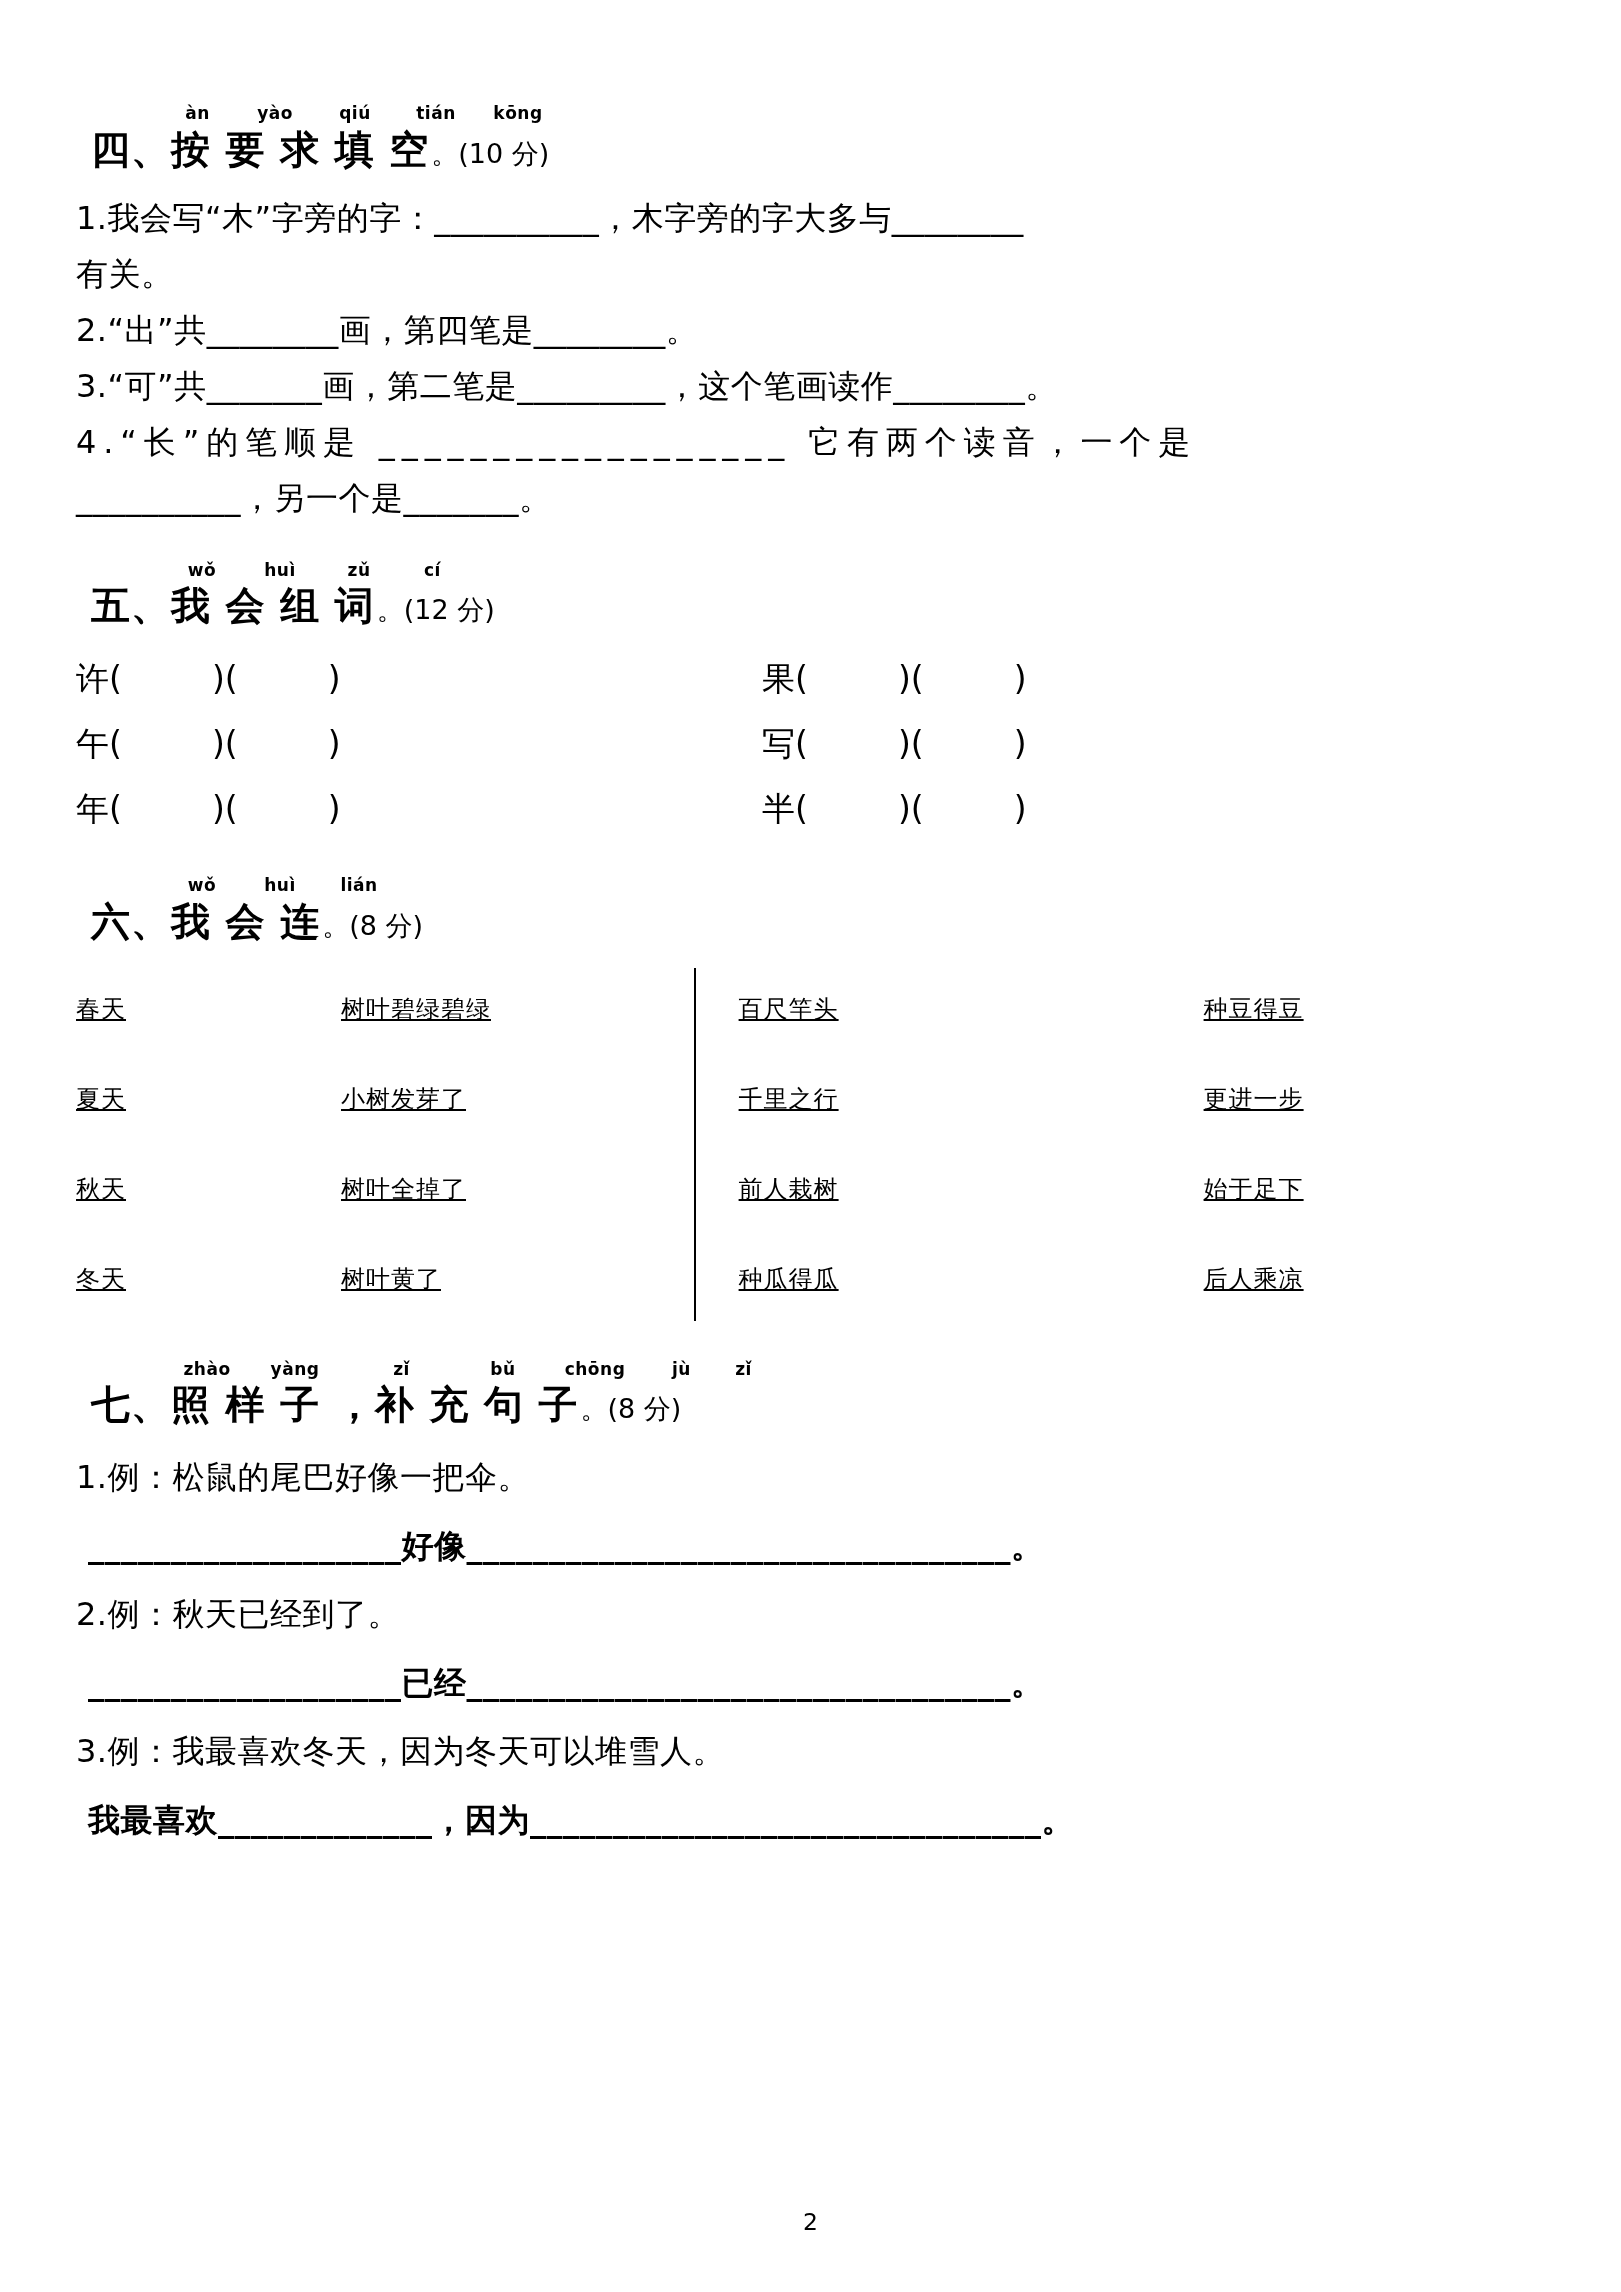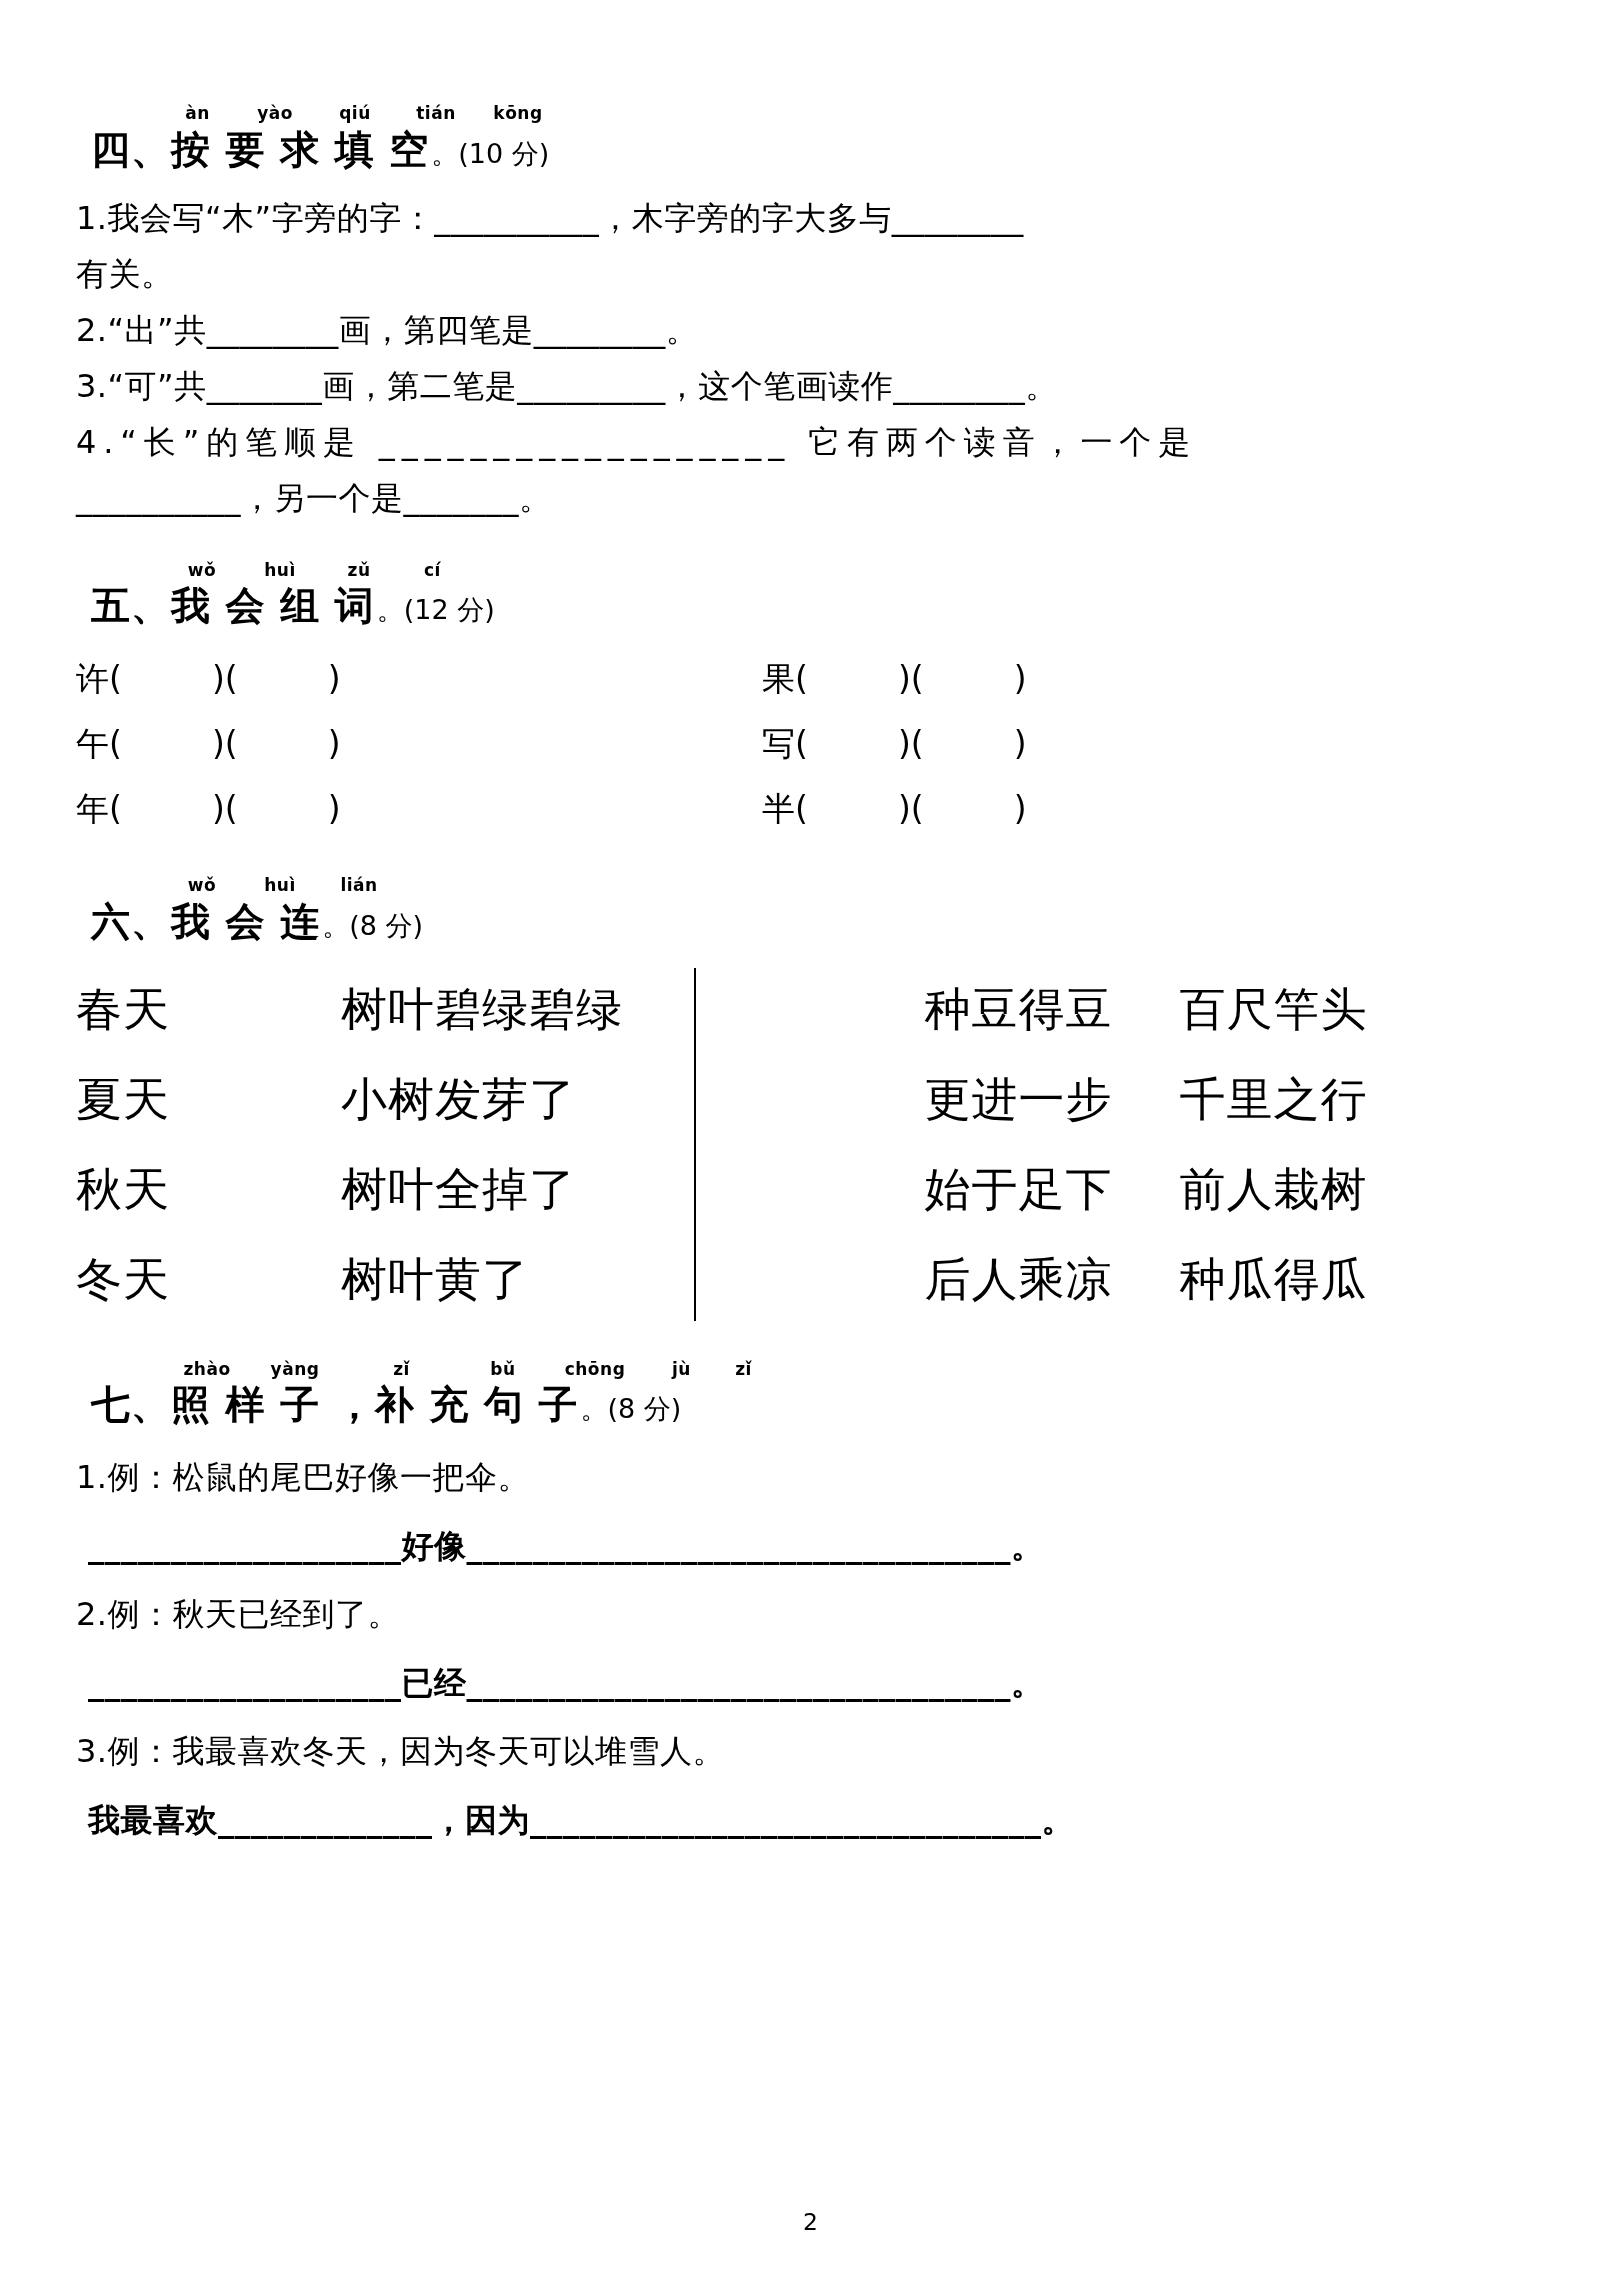--- a/index.html
+++ b/index.html
@@ -117,25 +117,26 @@
     position: relative;
   }
   .match-block {
     display: flex;
   }
   .match-col {
     display: flex;
     flex-direction: column;
   }
   .match-item {
-    font-size: 46px;
+    font-size: 24px;
     line-height: 90px;
     letter-spacing: 1px;
     white-space: nowrap;
     font-weight: 500;
+    text-decoration: underline;
   }
   .mb1-c1 { width: 265px; }
   .mb1-c2 { width: 333px; }
   .divider {
     width: 0;
     border-left: 2px solid #000;
     margin: 3.9px 43px 3.9px 19.6px;
     height: 353px;
     align-self: flex-start;
   }
@@ -301,31 +302,31 @@
           <div class="match-item">树叶碧绿碧绿</div>
           <div class="match-item">小树发芽了</div>
           <div class="match-item">树叶全掉了</div>
           <div class="match-item">树叶黄了</div>
         </div>
       </div>
 
       <div class="divider"></div>
 
       <div class="match-block">
+        <div class="match-col mb2-c1">
+          <div class="match-item">百尺竿头</div>
+          <div class="match-item">千里之行</div>
+          <div class="match-item">前人栽树</div>
+          <div class="match-item">种瓜得瓜</div>
+        </div>
         <div class="match-col mb2-c2" style="margin-left:186px;">
           <div class="match-item">种豆得豆</div>
           <div class="match-item">更进一步</div>
           <div class="match-item">始于足下</div>
           <div class="match-item">后人乘凉</div>
-        </div>
-        <div class="match-col mb2-c1">
-          <div class="match-item">百尺竿头</div>
-          <div class="match-item">千里之行</div>
-          <div class="match-item">前人栽树</div>
-          <div class="match-item">种瓜得瓜</div>
         </div>
       </div>
     </div>
   </div>
 
   <div class="section">
     <div class="sec-head">
       <div class="pinyin-row" style="left:86px;">
         <span style="width:90px;">zhào</span>
         <span style="width:86px;">yàng</span>

